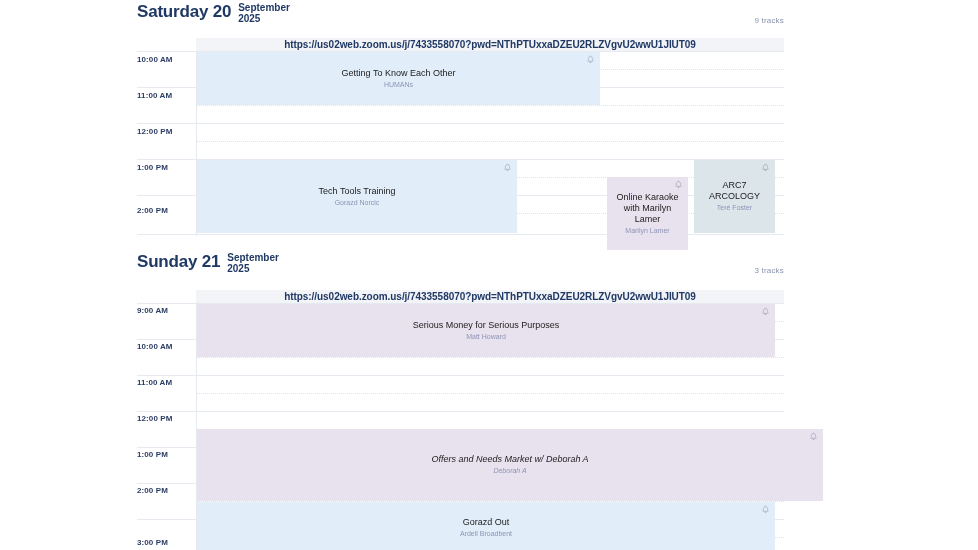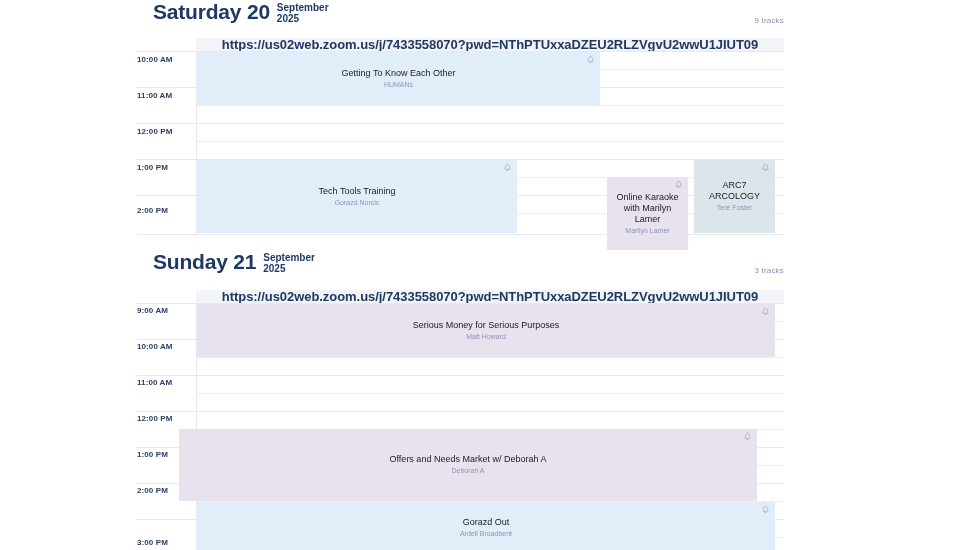--- a/index.html
+++ b/index.html
@@ -27,27 +27,26 @@
     position: relative;
     height: 34px;
     padding-left: 137px;
   }
   .day-title-row {
     display: flex;
     align-items: flex-start;
     gap: 7px;
   }
   .day-title {
-    font-size: 21px;
+    font-size: 17px;
     font-weight: bold;
     color: #1f3864;
     line-height: 24px;
     letter-spacing: -0.2px;
     white-space: nowrap;
-    margin-left: 16px;
   }
   .day-monthyear {
     display: flex;
     flex-direction: column;
     padding-top: 2px;
   }
   .day-month, .day-year {
     font-size: 10px;
     font-weight: bold;
     color: #1f3864;
@@ -66,21 +65,21 @@
   .url-banner {
     position: absolute;
     height: 13px;
     background: #f3f4f8;
     display: flex;
     align-items: center;
     justify-content: center;
     overflow: hidden;
   }
   .url-banner span {
-    font-size: 13px;
+    font-size: 10px;
     font-weight: bold;
     color: #1f3864;
     white-space: nowrap;
     letter-spacing: -0.05px;
   }
 
   
   .grid-wrap { position: absolute; left: 0; width: 978px; }
   .time-gutter { position: absolute; left: 0; top: 0; width: 196px; height: 100%; }
   .time-label {
@@ -287,21 +286,21 @@
       <div class="event" style="left:197px; width:578px; top:1px; height:53px; background:#e8e2ee;">
         <span class="bell-icon">
           <svg viewBox="0 0 16 16">
               <path d="M8 1.6a.9.9 0 0 1 .9.9v.5a3.8 3.8 0 0 1 2.9 3.7v2.4l1 1.5v.6H3.2v-.6l1-1.5V6.7a3.8 3.8 0 0 1 2.9-3.7v-.5a.9.9 0 0 1 .9-.9zM6.7 12.4h2.6a1.3 1.3 0 0 1-2.6 0z" fill="none" stroke="#5a6384" stroke-width="1"></path>
             </svg>
         </span>
         <div class="event-title">Serious Money for Serious Purposes</div>
         <div class="event-speaker">Matt Howard</div>
       </div>
 
-      <div class="event" style="left:179px; width:578px; top:126px; height:72px; background:#e8e2ee;">
+      <div class="event" style="left:197px; width:626px; top:126px; height:72px; background:#e8e2ee;font-style:italic;">
         <span class="bell-icon">
           <svg viewBox="0 0 16 16">
               <path d="M8 1.6a.9.9 0 0 1 .9.9v.5a3.8 3.8 0 0 1 2.9 3.7v2.4l1 1.5v.6H3.2v-.6l1-1.5V6.7a3.8 3.8 0 0 1 2.9-3.7v-.5a.9.9 0 0 1 .9-.9zM6.7 12.4h2.6a1.3 1.3 0 0 1-2.6 0z" fill="none" stroke="#5a6384" stroke-width="1"></path>
             </svg>
         </span>
         <div class="event-title">Offers and Needs Market w/ Deborah A</div>
         <div class="event-speaker">Deborah A</div>
       </div>
 
       <div class="event" style="left:197px; width:578px; top:199px; height:52px; background:#e1eef9;">

